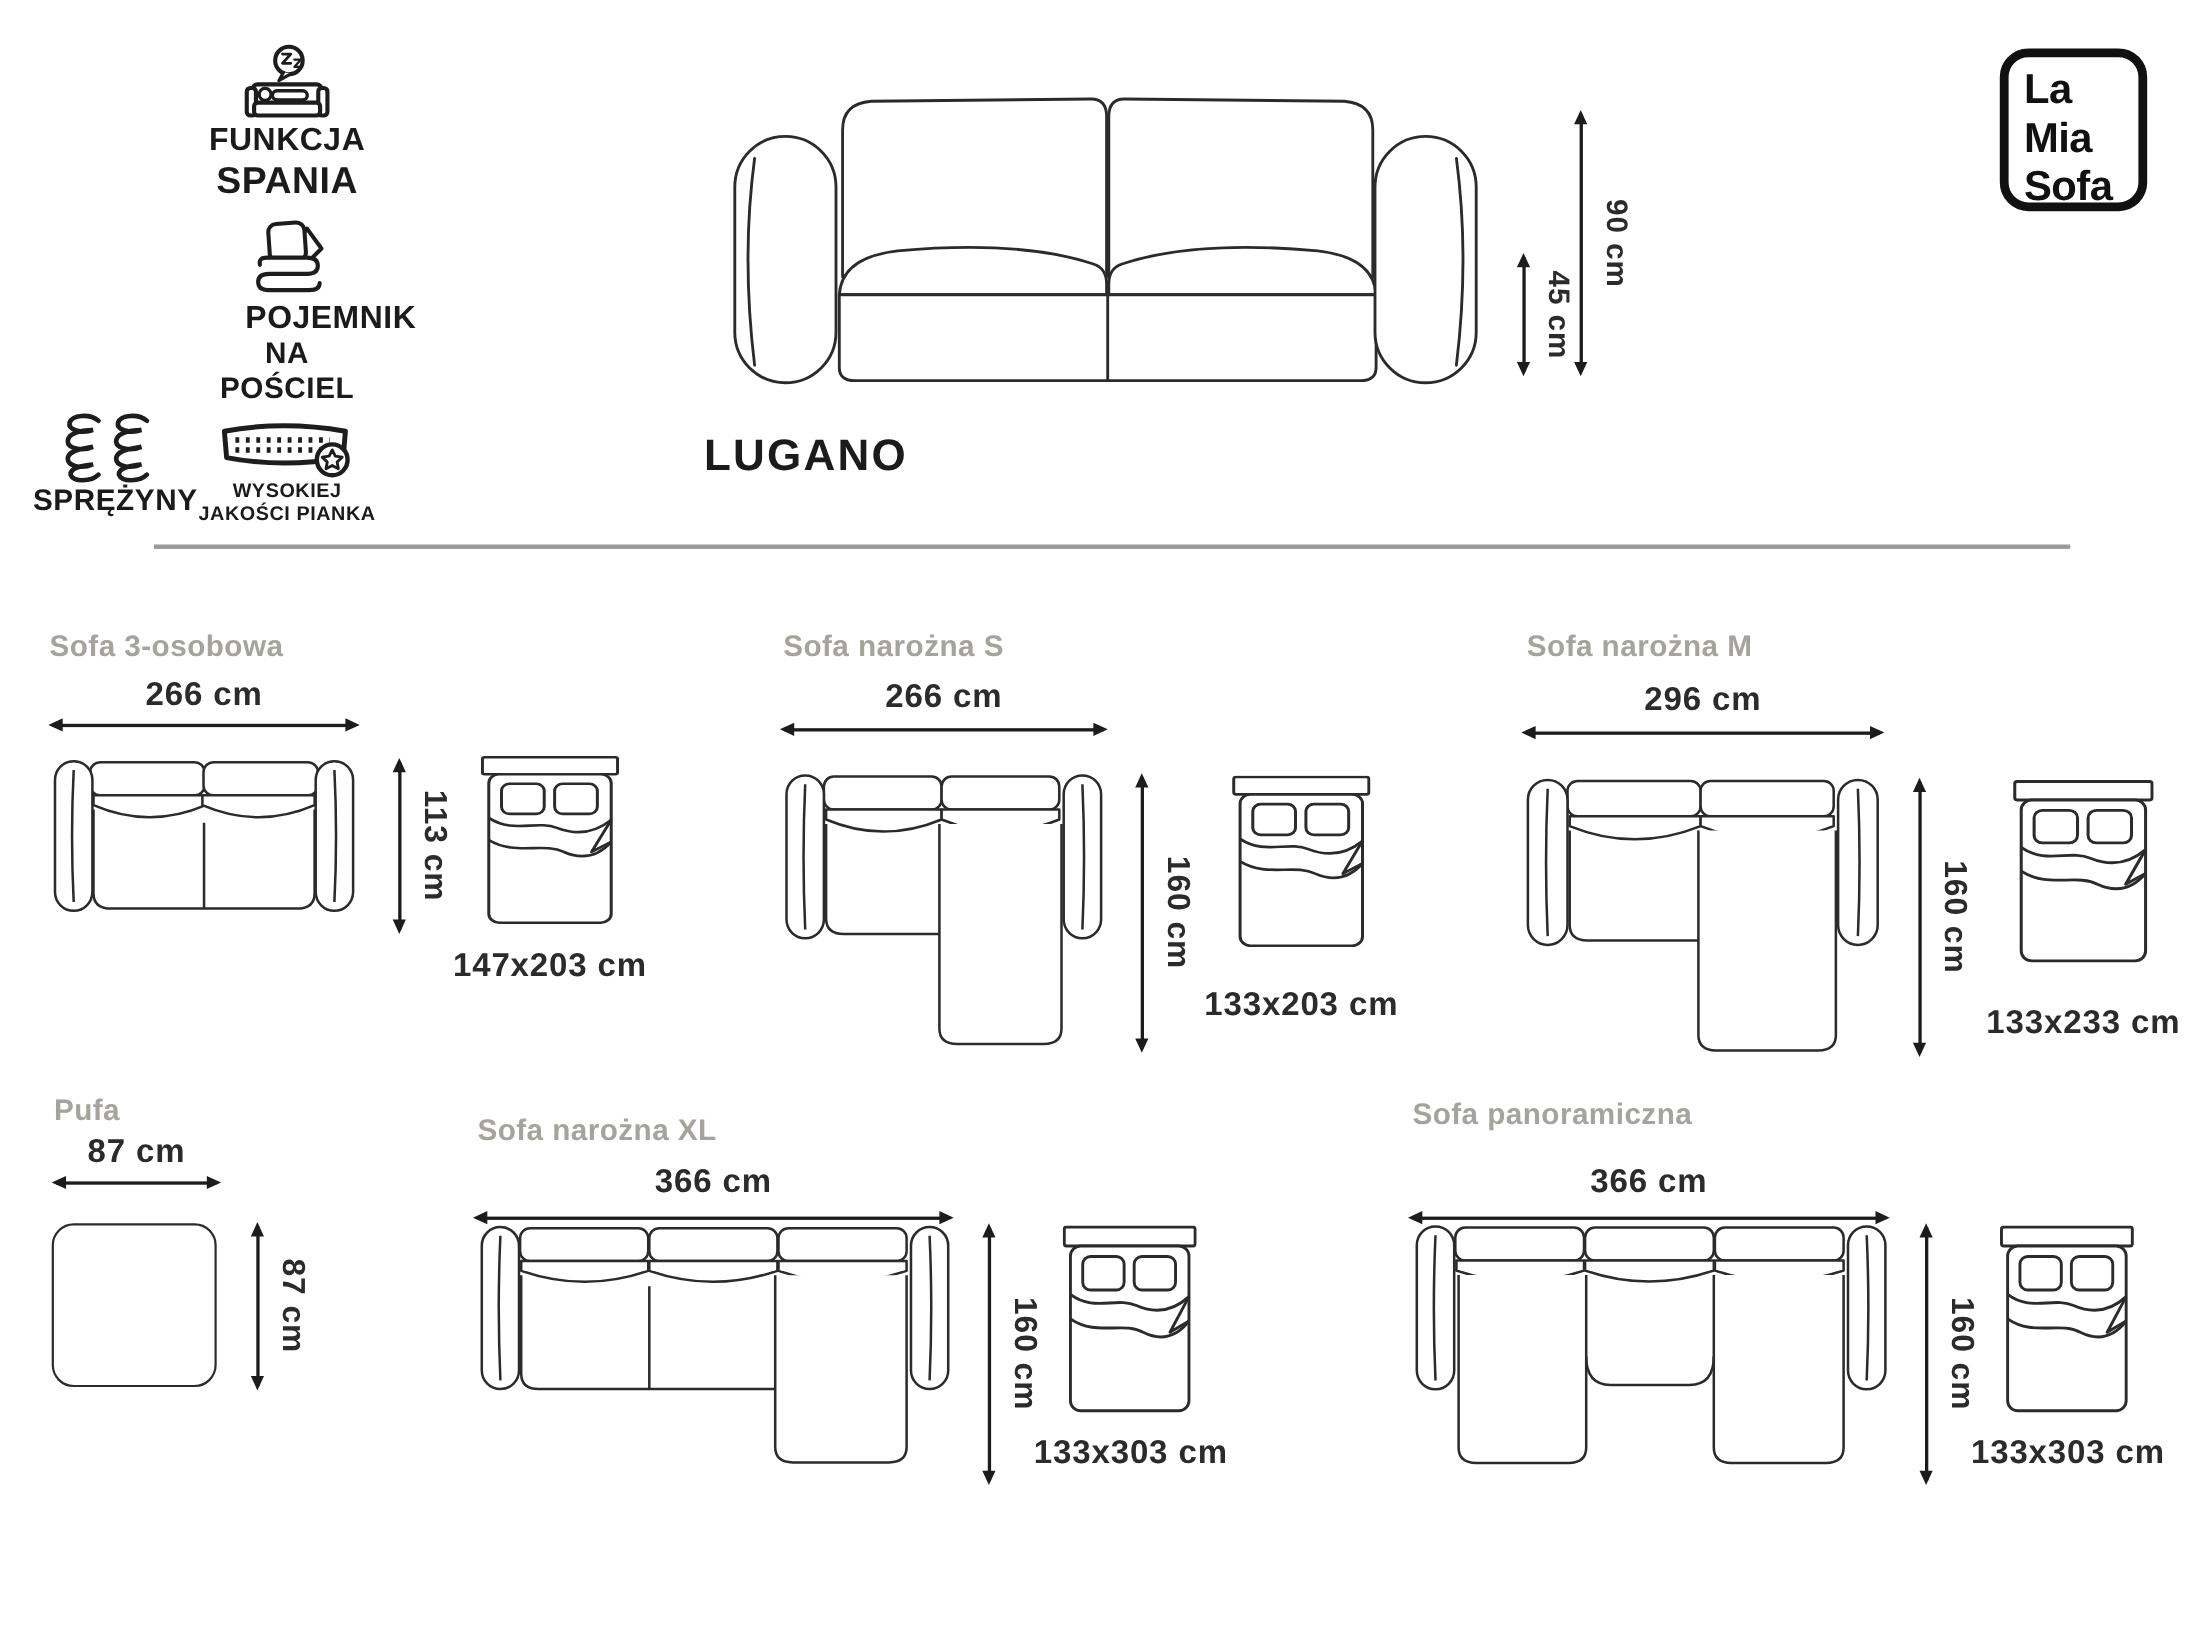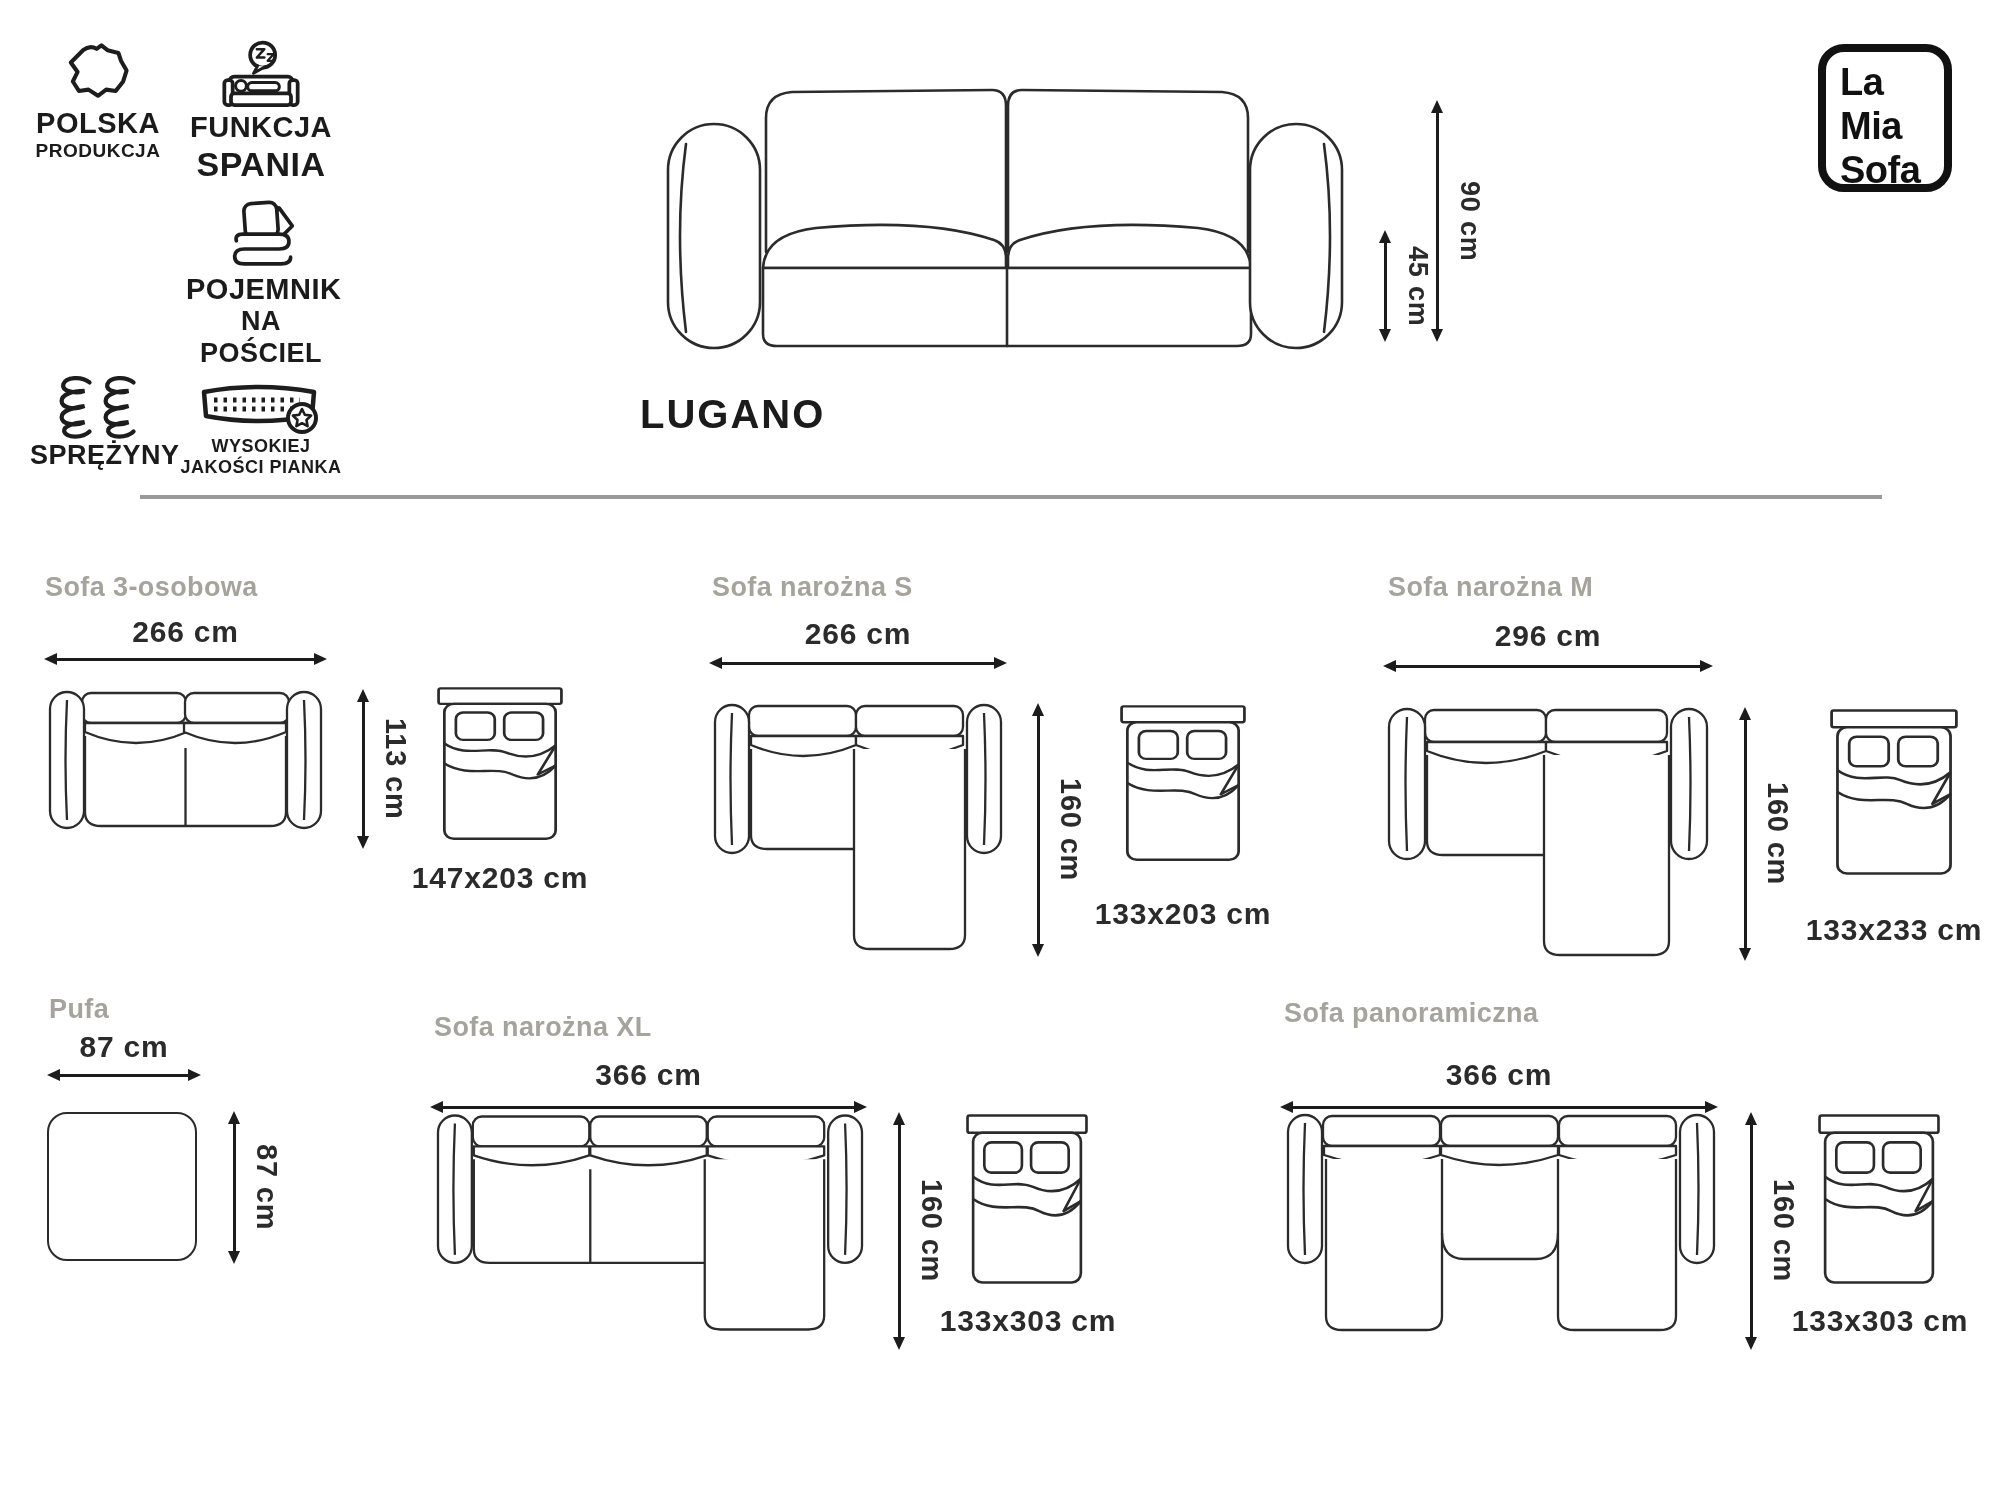--- a/index.html
+++ b/index.html
@@ -32,29 +32,20 @@
   .logo{position:absolute;border:8px solid #111;border-radius:26px;box-sizing:border-box;
         padding:8px 8px 8px 14px;}
   .logo span{display:block;font-size:38px;font-weight:bold;line-height:1.16;color:#111;letter-spacing:-.5px;}
   .lugano{position:absolute;font-size:40px;font-weight:bold;letter-spacing:2px;color:#1b1b1b;text-align:left;}
 </style>
 </head>
 <body>
 
 <div id="canvas">
 
-  <div class="feat" style="left:30px;top:40px;width:136px;">
-    <div class="ic" style="height:66px;">
-      <svg width="68" height="64" viewBox="0 0 100 94" fill="none" stroke="#1d1d1d" stroke-width="6" stroke-linejoin="round">
-        <path d="M 28 12 Q 38 4 48 10 L 55 5 L 64 12 L 80 16 L 84 28 L 92 42 L 87 58 L 76 72 L 62 70 L 50 79 L 36 70 L 22 72 L 13 58 L 20 44 L 10 30 Z"></path>
-      </svg>
-    </div>
-    <span class="l1" style="font-size:29px;">POLSKA</span>
-    <span class="l2" style="font-size:19px;">PRODUKCJA</span>
-  </div>
 
   <div class="feat" style="left:186px;top:40px;width:150px;">
     <div class="ic" style="height:70px;">
       <svg width="86" height="70" viewBox="0 0 100 84" fill="none" stroke="#1d1d1d" stroke-width="4.5" stroke-linejoin="round" stroke-linecap="round">
         <circle cx="52" cy="18" r="15" fill="#fff"></circle>
         <path d="M 46 31 L 41 40 L 55 32" fill="#fff" stroke-width="3.5"></path>
         <path d="M 45 11 h 9 l -9 10 h 9" stroke-width="3"></path>
         <path d="M 58 17 h 7 l -7 8 h 7" stroke-width="2.6"></path>
         <rect x="12" y="44" width="76" height="22" rx="6" fill="#fff"></rect>
         <rect x="6" y="48" width="10" height="30" rx="4" fill="#fff"></rect>
@@ -71,21 +62,21 @@
 
 
   <div class="feat" style="left:186px;top:196px;width:150px;">
     <div class="ic" style="height:76px;">
       <svg width="84" height="74" viewBox="0 0 100 90" fill="none" stroke="#1d1d1d" stroke-width="4.5" stroke-linejoin="round" stroke-linecap="round">
         <path d="M 72 12 L 88 34 L 74 48 L 58 30 Z" fill="#fff"></path>
         <rect x="30" y="6" width="40" height="42" rx="9" fill="#fff" transform="rotate(-4 50 27)"></rect>
         <path d="M 20 52 Q 18 44 28 44 L 72 44 Q 84 44 84 53 Q 84 62 72 62 L 30 62 Q 18 62 18 71 Q 18 80 30 80 L 74 80 Q 86 80 86 72" fill="#fff"></path>
       </svg>
     </div>
-    <span class="l1" style="font-size:29px;">POJEMNIK</span>
+    <span class="l1" style="font-size:29px;margin-left:37px;">POJEMNIK</span>
     <span class="l2" style="font-size:27px;">NA POŚCIEL</span>
   </div>
 
   <div class="feat" style="left:30px;top:370px;width:136px;">
     <div class="ic" style="height:70px;">
       <svg width="86" height="66" viewBox="0 0 100 78" fill="none" stroke="#1d1d1d" stroke-width="5" stroke-linecap="round">
         <path d="M 40 10 C 30 2 12 4 9 12 C 7 20 22 24 34 20 C 20 20 7 24 7 32 C 7 40 22 43 34 38 C 20 40 7 43 7 51 C 7 59 22 62 34 57 C 22 58 9 61 10 68 C 13 76 32 76 40 68"></path>
         <g transform="translate(52,0)">
           <path d="M 40 10 C 30 2 12 4 9 12 C 7 20 22 24 34 20 C 20 20 7 24 7 32 C 7 40 22 43 34 38 C 20 40 7 43 7 51 C 7 59 22 62 34 57 C 22 58 9 61 10 68 C 13 76 32 76 40 68"></path>
         </g>

